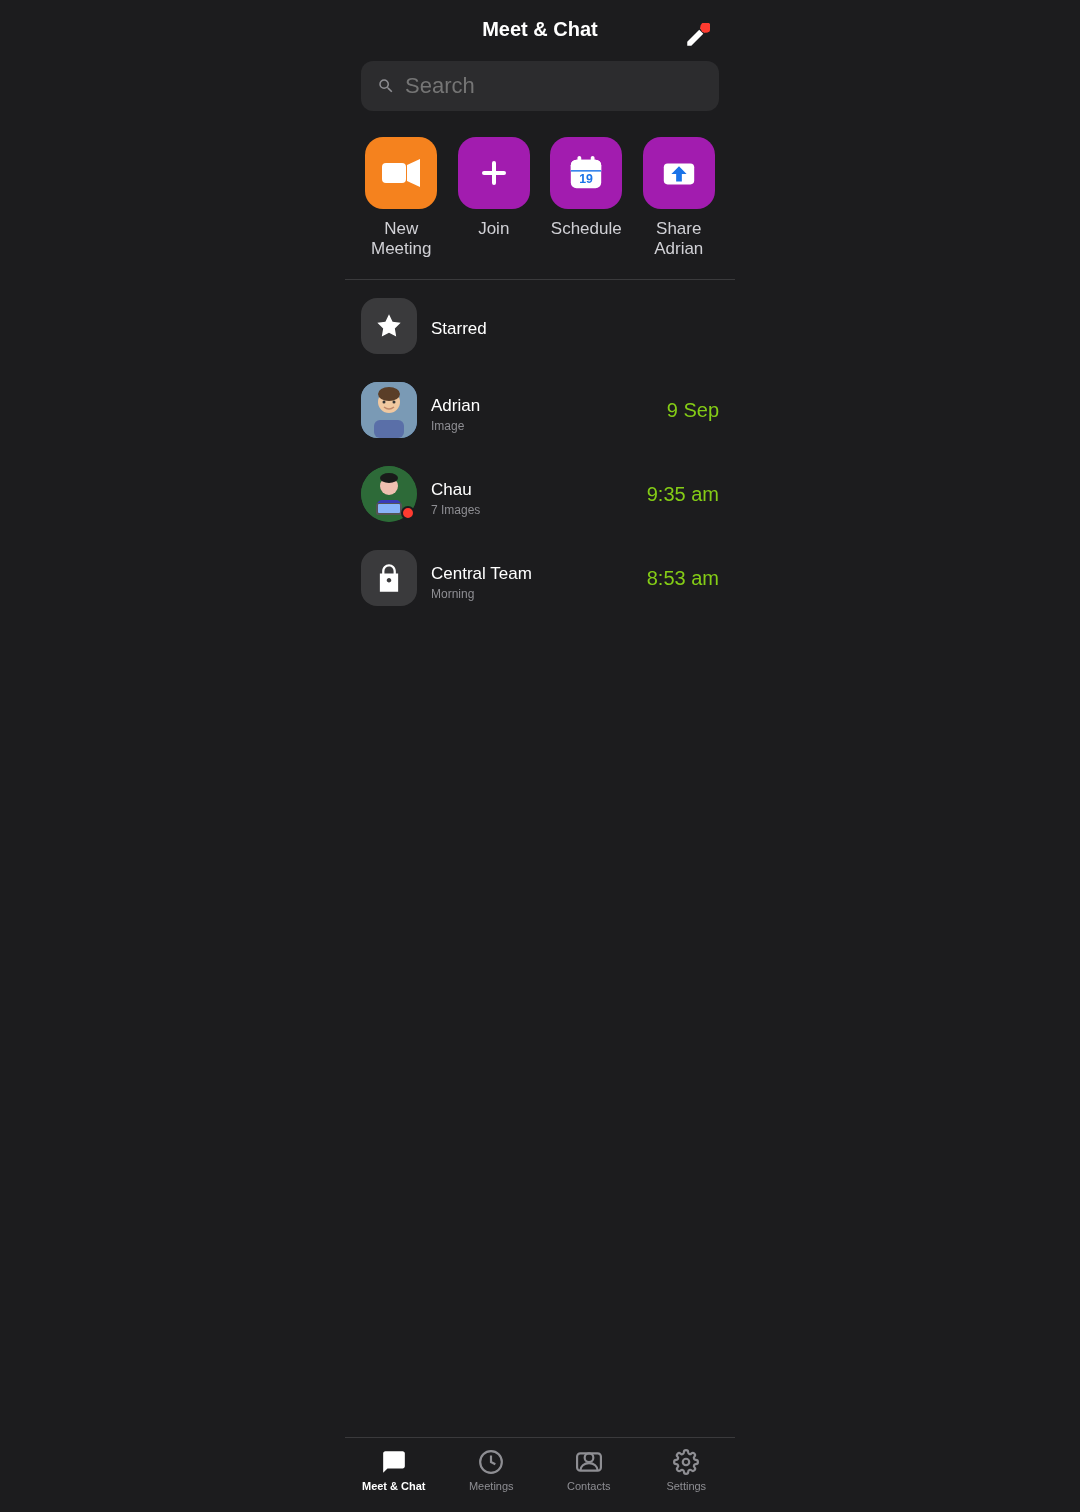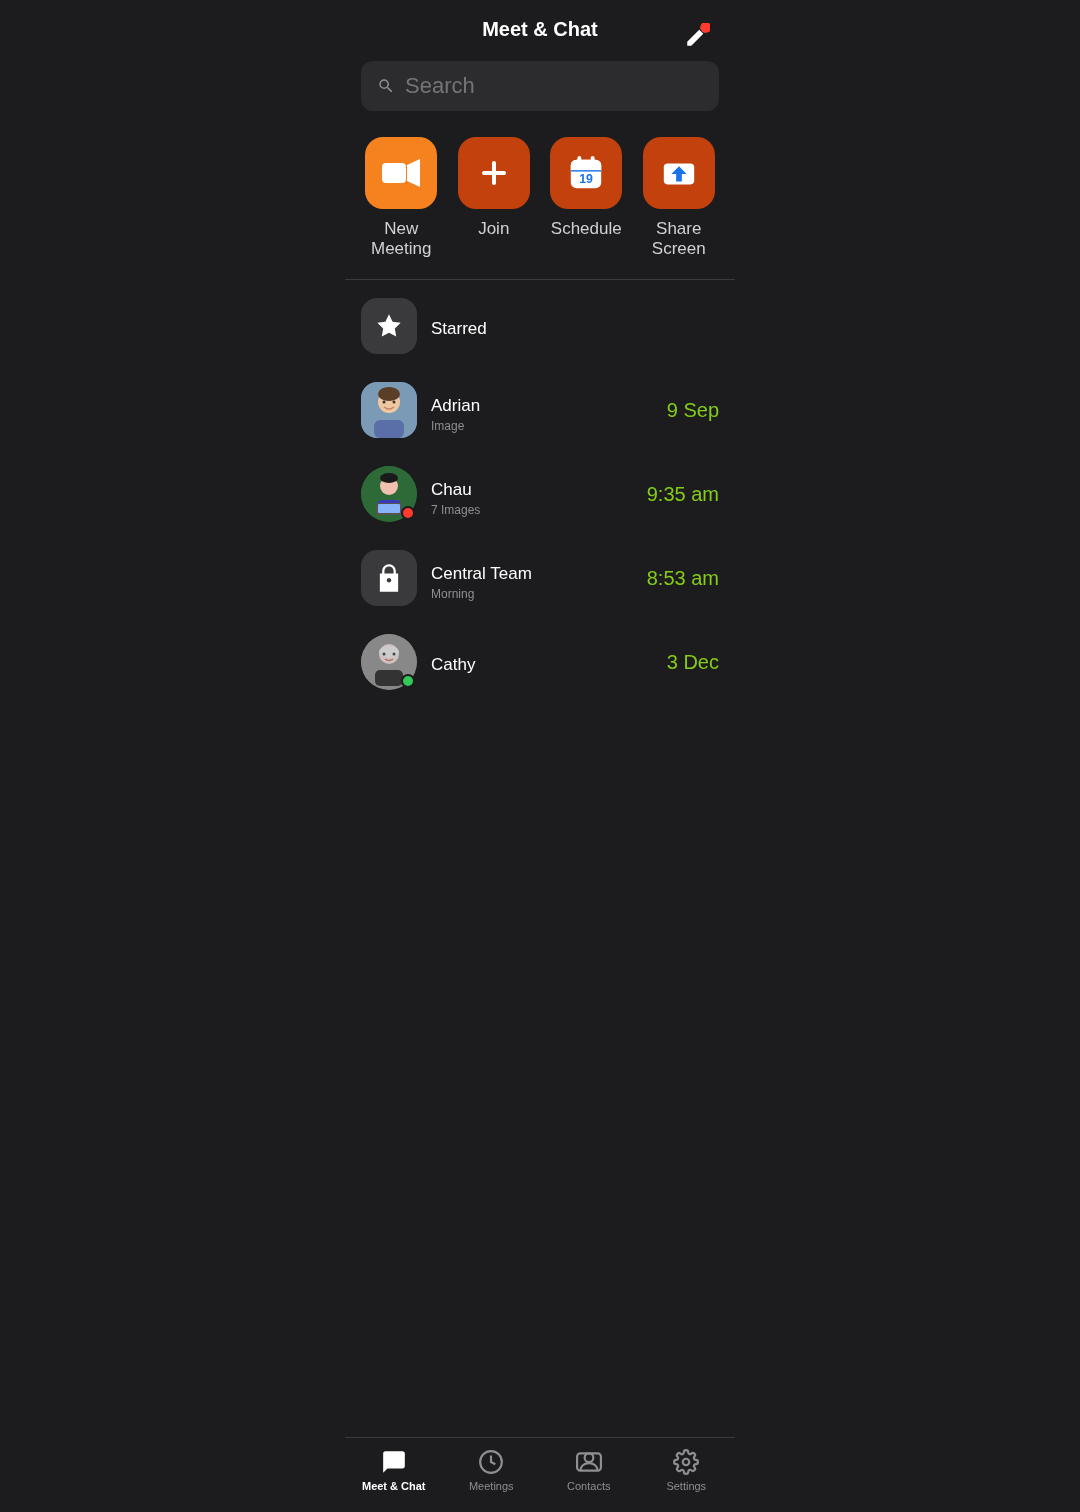--- a/index.html
+++ b/index.html
@@ -95,21 +95,21 @@
     .action-icon-box {
       width: 72px;
       height: 72px;
       border-radius: 18px;
       display: flex;
       align-items: center;
       justify-content: center;
     }
 
     .action-icon-box.orange { background-color: #f5821e; }
-    .action-icon-box.blue { background-color: #c2410c; }
+    .action-icon-box.blue { background-color: #a21caf; }
 
     .action-label {
       font-size: 17px;
       color: #d1d1d6;
       text-align: center;
     }
 
     
     .divider {
       height: 1px;
@@ -339,21 +339,21 @@
 
   <div class="action-item">
     <div class="action-icon-box blue">
       <svg width="38" height="38" viewBox="0 0 40 40" fill="white">
         <rect x="4" y="10" width="32" height="22" rx="4" fill="white"></rect>
         <rect x="4" y="10" width="32" height="22" rx="4" fill="none" stroke="#1a73e8" stroke-width="0"></rect>
 
         <polygon points="20,13 28,21 23,21 23,29 17,29 17,21 12,21" fill="#1a73e8"></polygon>
       </svg>
     </div>
-    <span class="action-label">Share Screen</span>
+    <span class="action-label">Share Adrian</span>
   </div>
 
 </div>
 
 <div class="divider"></div>
 
 <div class="chat-list">
 
   <div class="chat-item">
     <div class="avatar-wrap">
@@ -425,40 +425,20 @@
         </svg>
       </div>
     </div>
     <div class="chat-info">
       <div class="chat-name">Central Team</div>
       <div class="chat-preview">Morning</div>
     </div>
     <div class="chat-time">8:53 am</div>
   </div>
 
-  <div class="chat-item">
-    <div class="avatar-wrap">
-      <div class="cathy-avatar">
-        <svg width="56" height="56" viewBox="0 0 56 56">
-          <circle cx="28" cy="28" r="28" fill="#888"></circle>
-          <circle cx="28" cy="20" r="10" fill="#d0c0c0"></circle>
-          <ellipse cx="28" cy="18" rx="10" ry="6" fill="#ccc"></ellipse>
-          <rect x="14" y="36" width="28" height="16" rx="5" fill="#333"></rect>
-          <circle cx="23" cy="20" r="1.5" fill="#444"></circle>
-          <circle cx="33" cy="20" r="1.5" fill="#444"></circle>
-          <path d="M24 25 Q28 28 32 25" stroke="#b07060" stroke-width="1.5" fill="none"></path>
-        </svg>
-      </div>
-      <div class="online-dot"></div>
-    </div>
-    <div class="chat-info">
-      <div class="chat-name">Cathy</div>
-    </div>
-    <div class="chat-time">3 Dec</div>
-  </div>
 
 </div>
 
 <div class="spacer"></div>
 
 <div class="bottom-nav">
 
   <div class="nav-item">
     <div class="nav-icon">
       <svg width="26" height="26" viewBox="0 0 24 24" fill="white">

